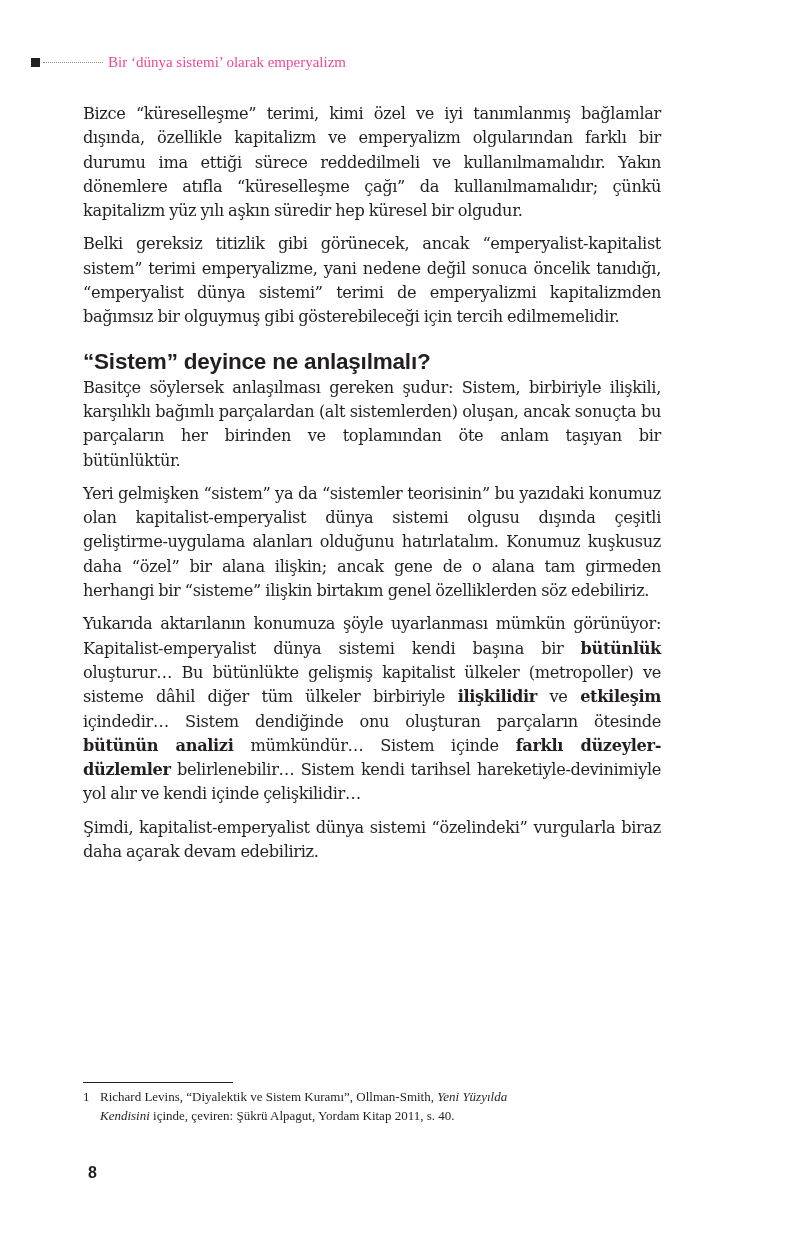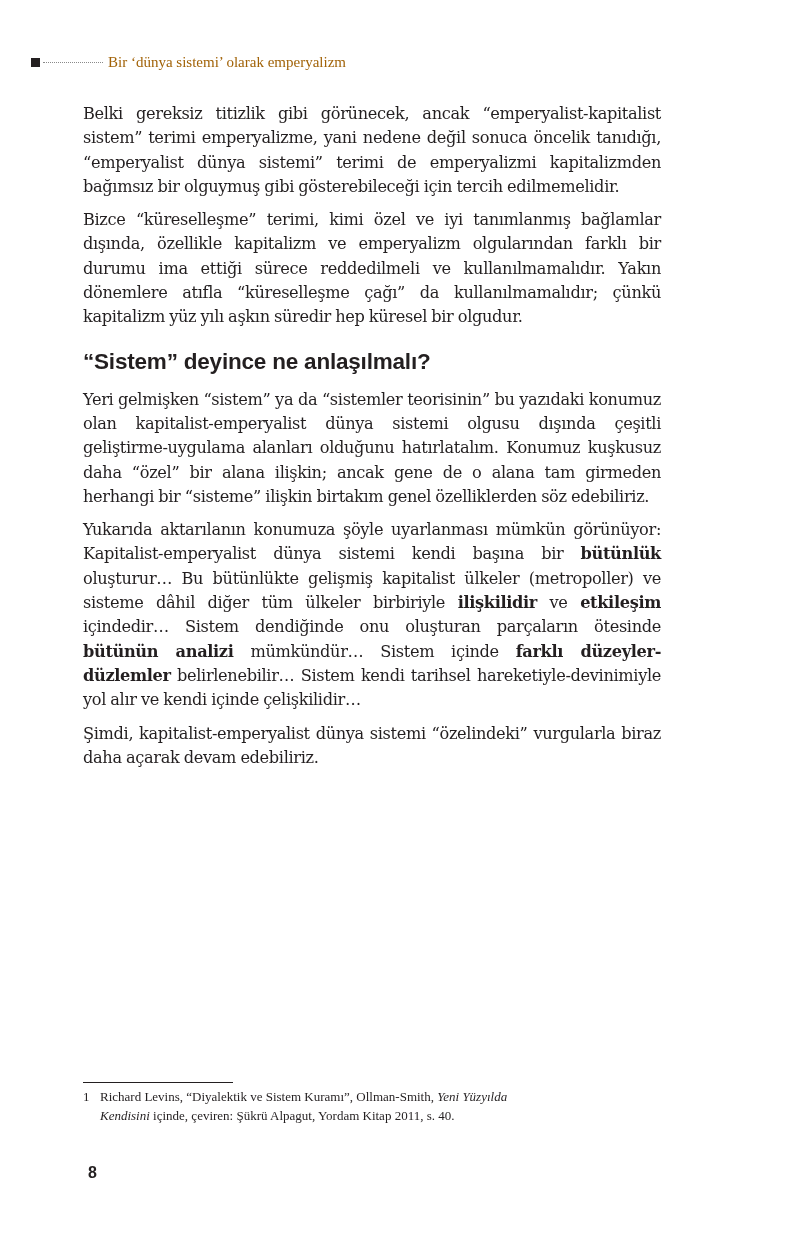--- a/index.html
+++ b/index.html
@@ -1,46 +1,47 @@
 <!DOCTYPE html>
 <html><head>
 <meta charset="utf-8">
 <style>
   html, body { margin: 0; padding: 0; background: #ffffff; }
   body { width: 798px; height: 1241px; position: relative; overflow: hidden; color: #231f20; }
   .running-head { position: absolute; left: 31px; top: 52px; height: 20px; display: flex; align-items: center; }
   .rh-square { width: 9px; height: 9px; background: #231f20; margin-right: 3px; }
   .rh-dots { width: 60px; border-top: 1.5px dotted #8a8a8a; margin-right: 5px; margin-top: 1px; }
-  .rh-title { font-family: "Liberation Serif", serif; font-size: 15px; color: #a16207; }
+  .rh-title { font-family: "Liberation Serif", serif; font-size: 15px; color: #ec4899; }
   .content { position: absolute; left: 83px; top: 102px; width: 578px; }
   .para { font-family: "DejaVu Serif", serif; font-size: 16.2px; line-height: 24.3px; margin: 0 0 9px 0; text-align: justify; letter-spacing: -0.35px; word-spacing: -0.5px; hyphens: manual; }
   .para b { font-weight: bold; }
-  .heading { font-family: "Liberation Sans", sans-serif; font-weight: bold; font-size: 22.5px; line-height: 28px; margin: 18px 0 12px 0; letter-spacing: -0.2px; }
+  .heading { font-family: "Liberation Sans", sans-serif; font-weight: bold; font-size: 22.5px; line-height: 28px; margin: 18px 0 0 0; letter-spacing: -0.2px; }
   sup { font-size: 9px; line-height: 0; vertical-align: 7px; }
   .footnote-rule { position: absolute; left: 83px; top: 1082px; width: 150px; border-top: 1px solid #231f20; }
   .footnote { position: absolute; left: 83px; top: 1087px; width: 580px; font-family: "Liberation Serif", serif; font-size: 13px; line-height: 19px; }
   .fn-num { display: inline-block; width: 17px; }
   .fn-cont { padding-left: 17px; }
   .page-number { position: absolute; left: 88px; top: 1164px; font-family: "Liberation Sans", sans-serif; font-weight: bold; font-size: 16px; }
 </style>
 </head>
 <body>
 
 <div class="running-head">
   <span class="rh-square"></span>
   <span class="rh-dots"></span>
   <span class="rh-title">Bir ‘dünya sistemi’ olarak emperyalizm</span>
 </div>
 
 <div class="content">
+  <p class="para">Bizce “küreselleşme” terimi, kimi özel ve iyi tanımlanmış bağlamlar dışında, özellikle kapitalizm ve emperyalizm olgularından farklı bir durumu ima ettiği sürece reddedilmeli ve kullanılmamalıdır. Yakın dönemlere atıfla “küreselleşme çağı” da kullanılmamalıdır; çünkü kapitalizm yüz yılı aşkın süredir hep küresel bir olgudur.</p>
   <p class="para">Belki gereksiz titizlik gibi görünecek, ancak “emperyalist-kapita­list sistem” terimi emperyalizme, yani nedene değil sonuca öncelik tanıdığı, “emperyalist dünya sistemi” terimi de emperyalizmi ka­pitalizmden bağımsız bir olguymuş gibi gösterebileceği için tercih edilmemelidir.</p>
-  <p class="para">Bizce “küreselleşme” terimi, kimi özel ve iyi tanımlanmış bağlamlar dışında, özellikle kapitalizm ve emperyalizm olgularından farklı bir durumu ima ettiği sürece reddedilmeli ve kullanılmamalıdır. Yakın dönemlere atıfla “küreselleşme çağı” da kullanılmamalıdır; çünkü kapitalizm yüz yılı aşkın süredir hep küresel bir olgudur.</p>
 
   <h2 class="heading">“Sistem” deyince ne anlaşılmalı?</h2>
 
+  <p class="para">Basitçe söylersek anlaşılması gereken şudur: Sistem, birbiriyle iliş­kili, karşılıklı bağımlı parçalardan (alt sistemlerden) oluşan, ancak sonuçta bu parçaların her birinden ve toplamından öte anlam taşı­yan bir bütünlüktür.</p>
   <p class="para">Yeri gelmişken “sistem” ya da “sistemler teorisinin” bu yazıdaki ko­numuz olan kapitalist-emperyalist dünya sistemi olgusu dışında çe­şitli geliştirme-uygulama alanları olduğunu hatırlatalım. Konumuz kuşkusuz daha “özel” bir alana ilişkin; ancak gene de o alana tam girmeden herhangi bir “sisteme” ilişkin birtakım genel özellikler­den söz edebiliriz.</p>
   <p class="para"><span>Yukarıda aktarılanın konumuza şöyle uyarlanması mümkün görü­nüyor: Kapitalist-emperyalist dünya sistemi kendi başına bir </span><b>bü­tünlük</b><span> oluşturur… Bu bütünlükte gelişmiş kapitalist ülkeler (met­ropoller) ve sisteme dâhil diğer tüm ülkeler birbiriyle </span><b>ilişkilidir</b><span> ve </span><b>etkileşim</b><span> içindedir… Sistem dendiğinde onu oluşturan parçaların ötesinde </span><b>bütünün analizi</b><span> mümkündür… Sistem içinde </span><b>farklı dü­zeyler-düzlemler</b><span> belirlenebilir… Sistem kendi tarihsel hareketiy­le-devinimiyle yol alır ve kendi içinde çelişkilidir…</span></p>
   <p class="para">Şimdi, kapitalist-emperyalist dünya sistemi “özelindeki” vurgularla biraz daha açarak devam edebiliriz.</p>
 </div>
 
 <div class="footnote-rule"></div>
 <div class="footnote">
   <div><span class="fn-num">1</span><span>Richard Levins, “Diyalektik ve Sistem Kuramı”, Ollman-Smith, </span><i>Yeni Yüzyılda</i></div>
   <div class="fn-cont"><i>Kendisini</i><span> içinde, çeviren: Şükrü Alpagut, Yordam Kitap 2011, s. 40.</span></div>
 </div>

